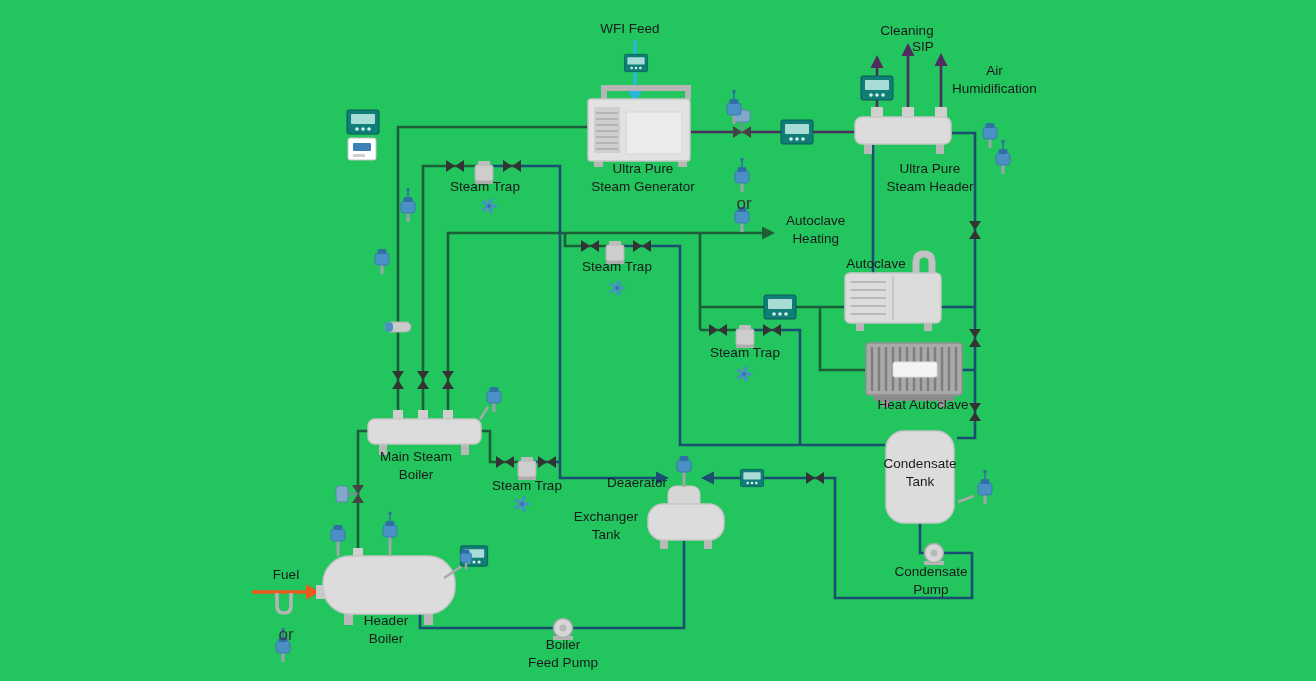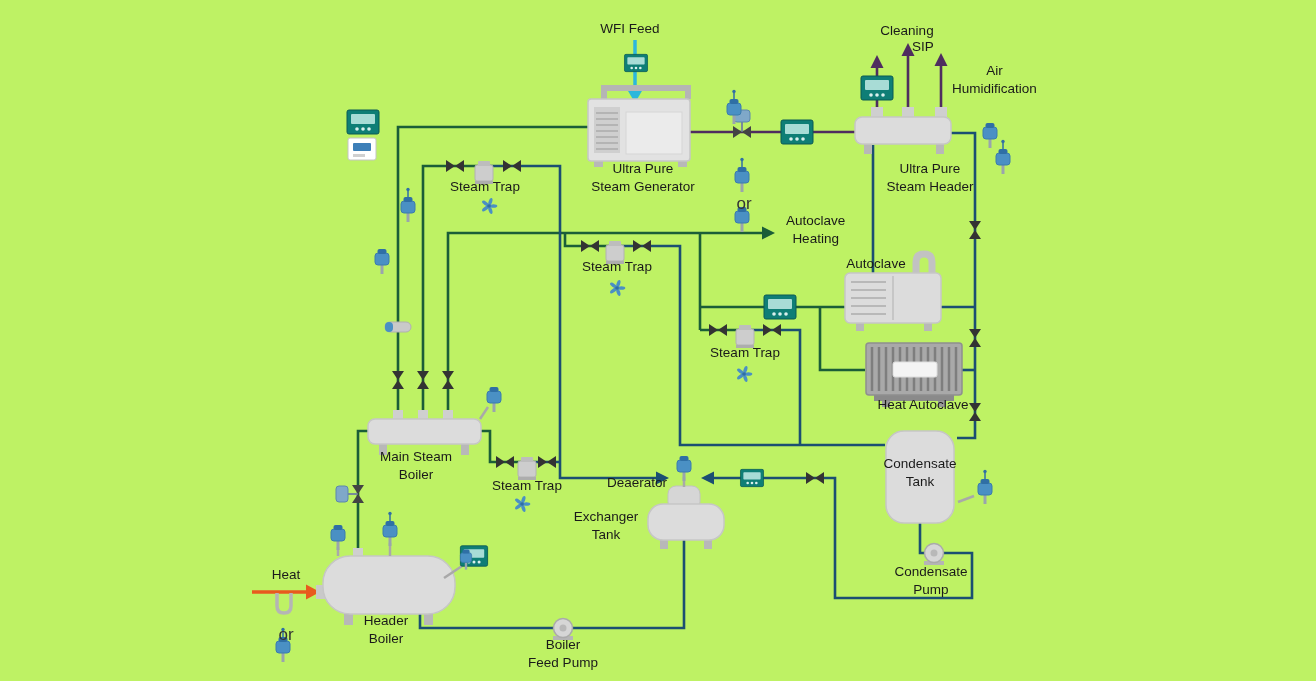--- a/index.html
+++ b/index.html
@@ -1,16 +1,16 @@
 <!DOCTYPE html>
 <html><head>
 <meta charset="utf-8">
 <style>
   html,body{margin:0;padding:0;background:#ffffff;font-family:"Liberation Sans",sans-serif;}
-  .canvas{position:relative;width:1316px;height:681px;background:#bef264;overflow:hidden;}
+  .canvas{position:relative;width:1316px;height:681px;background:#22c55e;overflow:hidden;}
   svg{position:absolute;left:0;top:0;}
   .lbl{position:absolute;font-size:13.5px;color:#1a1a1a;line-height:1.32;white-space:pre-line;
        text-align:center;transform:translateX(-50%);}
   .lbl.la{text-align:center;transform:none;}
   .lbl.sm{font-size:17px;color:#333;}
 </style>
 </head>
 <body>
 
 <div class="canvas">
@@ -322,21 +322,21 @@
 <div class="lbl" style="left:920px;top:455px">Condensate
 Tank</div>
 <div class="lbl" style="left:416px;top:448px">Main Steam
 Boiler</div>
 <div class="lbl" style="left:527px;top:477px">Steam Trap</div>
 <div class="lbl" style="left:637px;top:474px">Deaerator</div>
 <div class="lbl" style="left:606px;top:508px">Exchanger
 Tank</div>
 <div class="lbl" style="left:931px;top:563px">Condensate
 Pump</div>
-<div class="lbl" style="left:286px;top:566px">Heat</div>
+<div class="lbl" style="left:286px;top:566px">Fuel</div>
 <div class="lbl" style="left:386px;top:612px">Header
 Boiler</div>
 <div class="lbl" style="left:563px;top:636px">Boiler
 Feed Pump</div>
 <div class="lbl sm" style="left:744px;top:193px">or</div>
 <div class="lbl sm" style="left:286px;top:624px">or</div>
 
 </div>
 
 </body></html>

